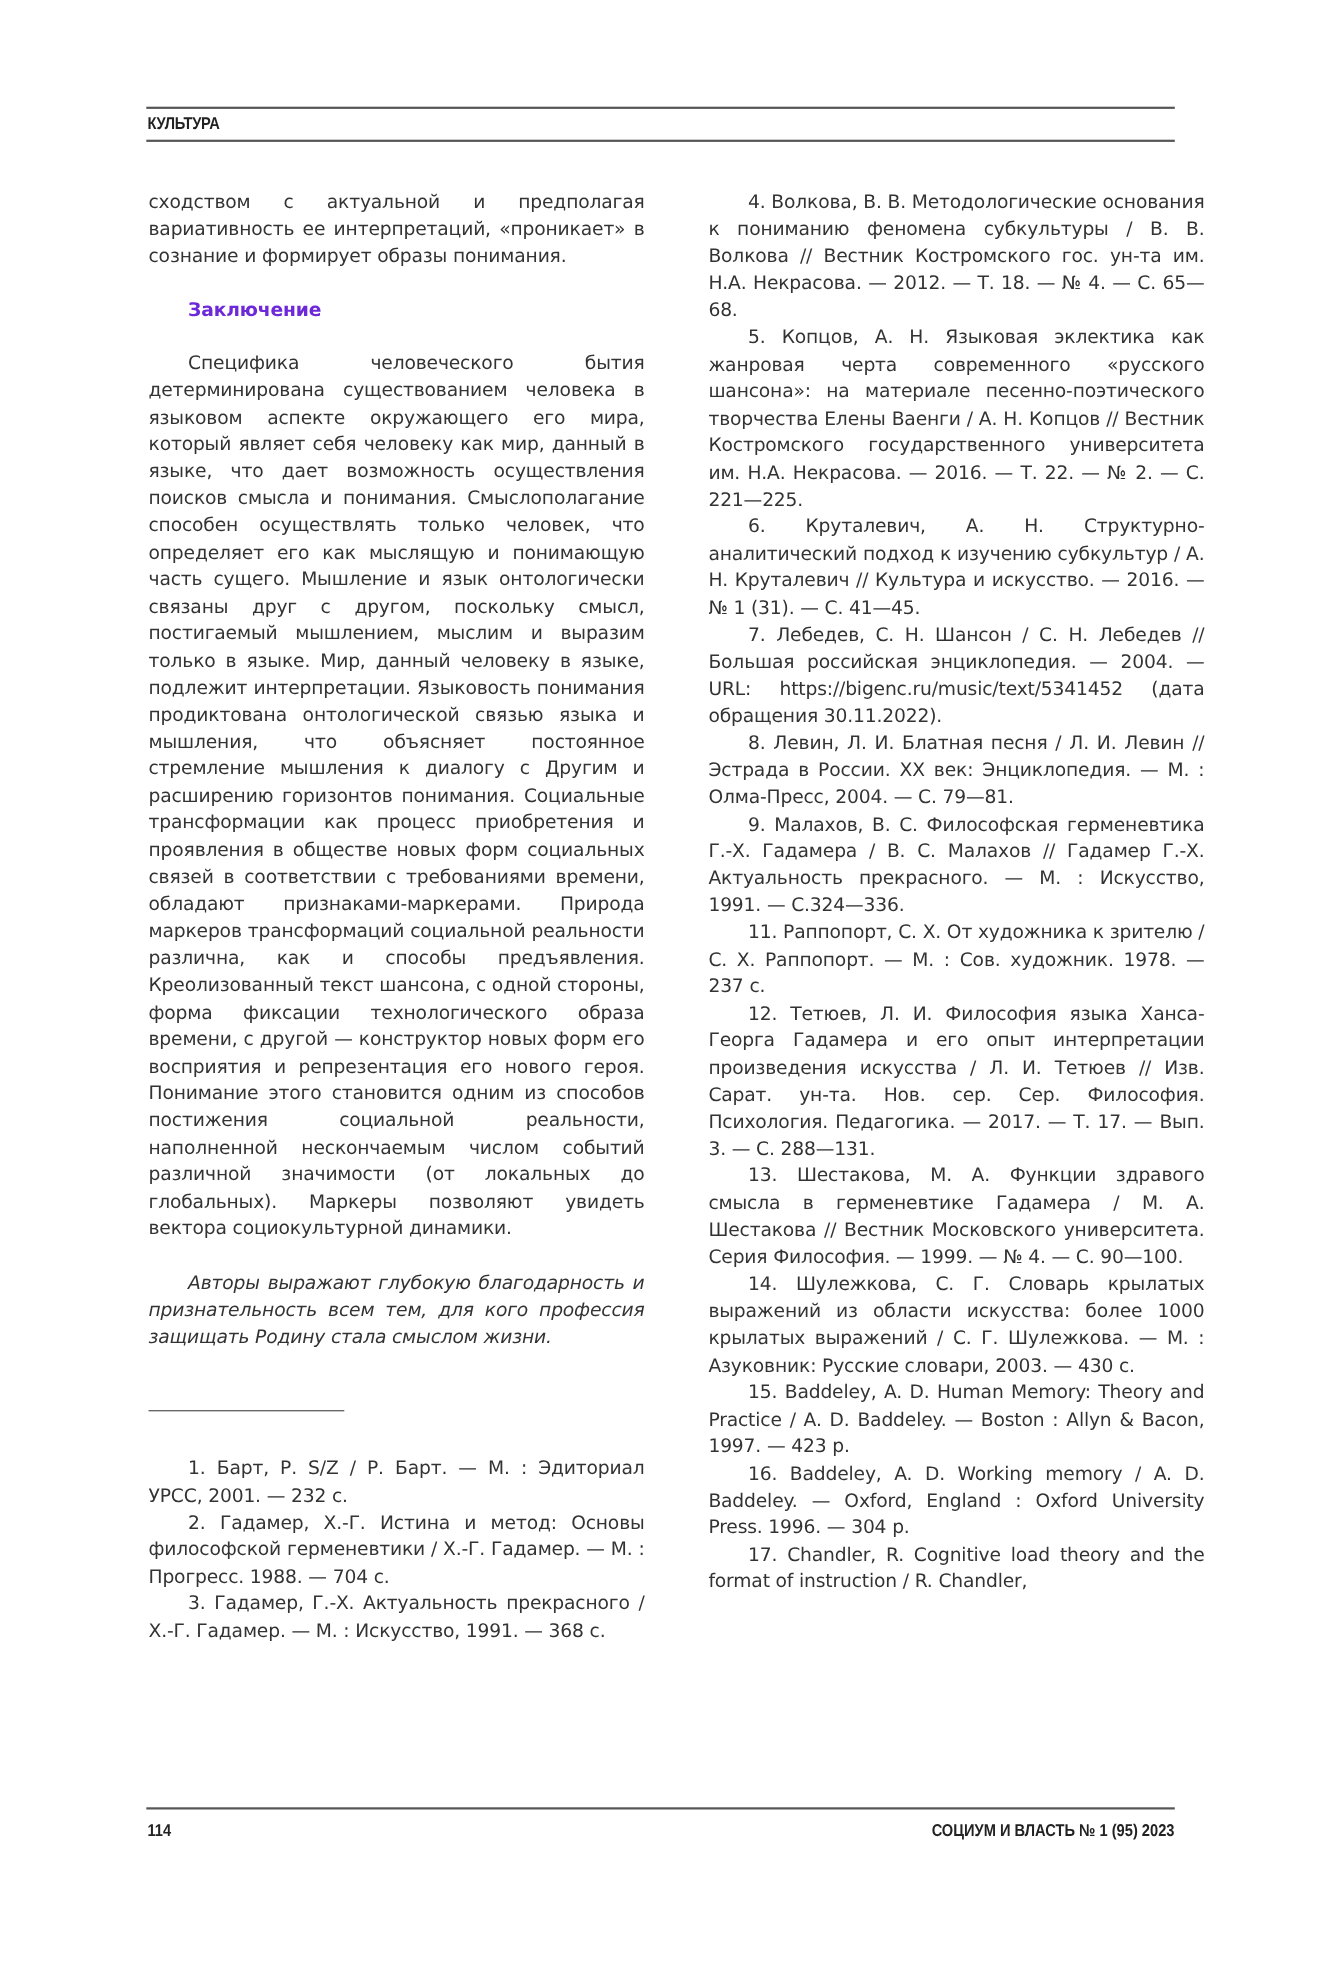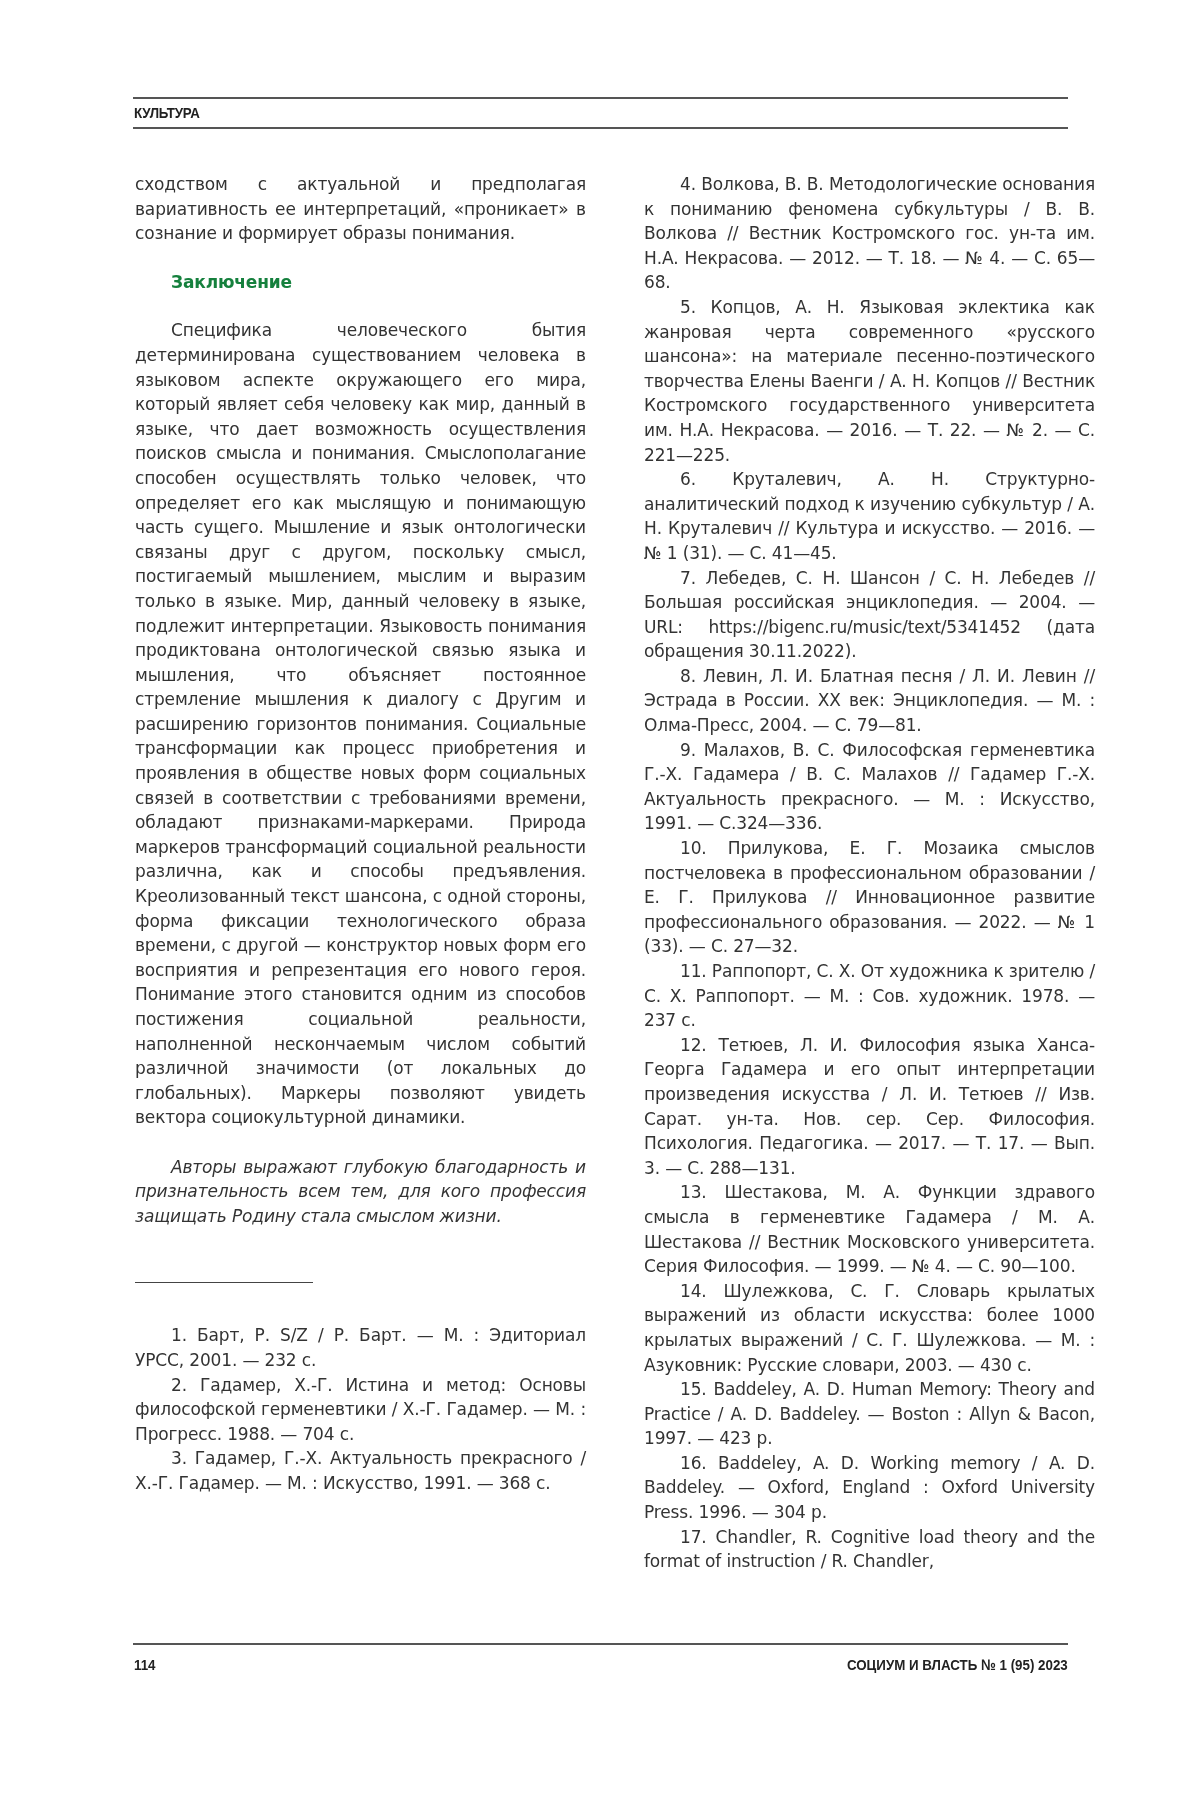--- a/index.html
+++ b/index.html
@@ -46,21 +46,21 @@
     color: #333;
   }
   .col.left { left: 135px; }
   .col.right { left: 644px; }
   .col p { margin: 0; }
   .indent { text-indent: 36px; }
   .heading {
     font-weight: bold;
     margin: 24px 0 24px 0 !important;
     text-indent: 36px;
-    color: #15803d;
+    color: #6d28d9;
   }
   .gap { height: 24.6px; }
   .ack {
     font-style: italic;
     text-indent: 36px;
   }
   .notes-rule {
     width: 178px;
     height: 1px;
     background: #444;
@@ -105,21 +105,20 @@
   <p class="ref">3. Гадамер, Г.-Х. Актуальность прекрасного / Х.-Г. Гадамер. — М. : Искусство, 1991. — 368 с.</p>
 </div>
 
 <div class="col right">
   <p class="ref">4. Волкова, В. В. Методологические основания к пониманию феномена субкультуры / В. В. Волкова // Вестник Костромского гос. ун-та им. Н.А. Некрасова. — 2012. — Т. 18. — № 4. — С. 65—68.</p>
   <p class="ref">5. Копцов, А. Н. Языковая эклектика как жанровая черта современного «русского шансона»: на материале песенно-поэтического творчества Елены Ваенги / А. Н. Копцов // Вестник Костромского государственного университета им. Н.А. Некрасова. — 2016. — Т. 22. — № 2. — С. 221—225.</p>
   <p class="ref">6. Круталевич, А. Н. Структурно-аналитический подход к изучению субкультур / А. Н. Круталевич // Культура и искусство. — 2016. — № 1 (31). — С. 41—45.</p>
   <p class="ref">7. Лебедев, С. Н. Шансон / С. Н. Лебедев // Большая российская энциклопедия. — 2004. — URL: https://bigenc.ru/music/text/5341452 (дата обращения 30.11.2022).</p>
   <p class="ref">8. Левин, Л. И. Блатная песня / Л. И. Левин // Эстрада в России. XX век: Энциклопедия. — М. : Олма-Пресс, 2004. — С. 79—81.</p>
   <p class="ref">9. Малахов, В. С. Философская герменевтика Г.-Х. Гадамера / В. С. Малахов // Гадамер Г.-Х. Актуальность прекрасного. — М. : Искусство, 1991. — С.324—336.</p>
-  <p class="ref">10. Прилукова, Е. Г. Мозаика смыслов постчеловека в профессиональном образовании / Е. Г. Прилукова // Инновационное развитие профессионального образования. — 2022. — № 1 (33). — С. 27—32.</p>
   <p class="ref">11. Раппопорт, С. Х. От художника к зрителю / С. Х. Раппопорт. — М. : Сов. художник. 1978. — 237 с.</p>
   <p class="ref">12. Тетюев, Л. И. Философия языка Ханса-Георга Гадамера и его опыт интерпретации произведения искусства / Л. И. Тетюев // Изв. Сарат. ун-та. Нов. сер. Сер. Философия. Психология. Педагогика. — 2017. — Т. 17. — Вып. 3. — С. 288—131.</p>
   <p class="ref">13. Шестакова, М. А. Функции здравого смысла в герменевтике Гадамера / М. А. Шестакова // Вестник Московского университета. Серия Философия. — 1999. — № 4. — С. 90—100.</p>
   <p class="ref">14. Шулежкова, С. Г. Словарь крылатых выражений из области искусства: более 1000 крылатых выражений / С. Г. Шулежкова. — М. : Азуковник: Русские словари, 2003. — 430 с.</p>
   <p class="ref">15. Baddeley, A. D. Human Memory: Theory and Practice / A. D. Baddeley. — Boston : Allyn &amp; Bacon, 1997. — 423 p.</p>
   <p class="ref">16. Baddeley, A. D. Working memory / A. D. Baddeley. — Oxford, England : Oxford University Press. 1996. — 304 p.</p>
   <p class="ref">17. Chandler, R. Cognitive load theory and the format of instruction / R. Chandler,</p>
 </div>
 
 <div class="rule" style="top:1643px;"></div>

